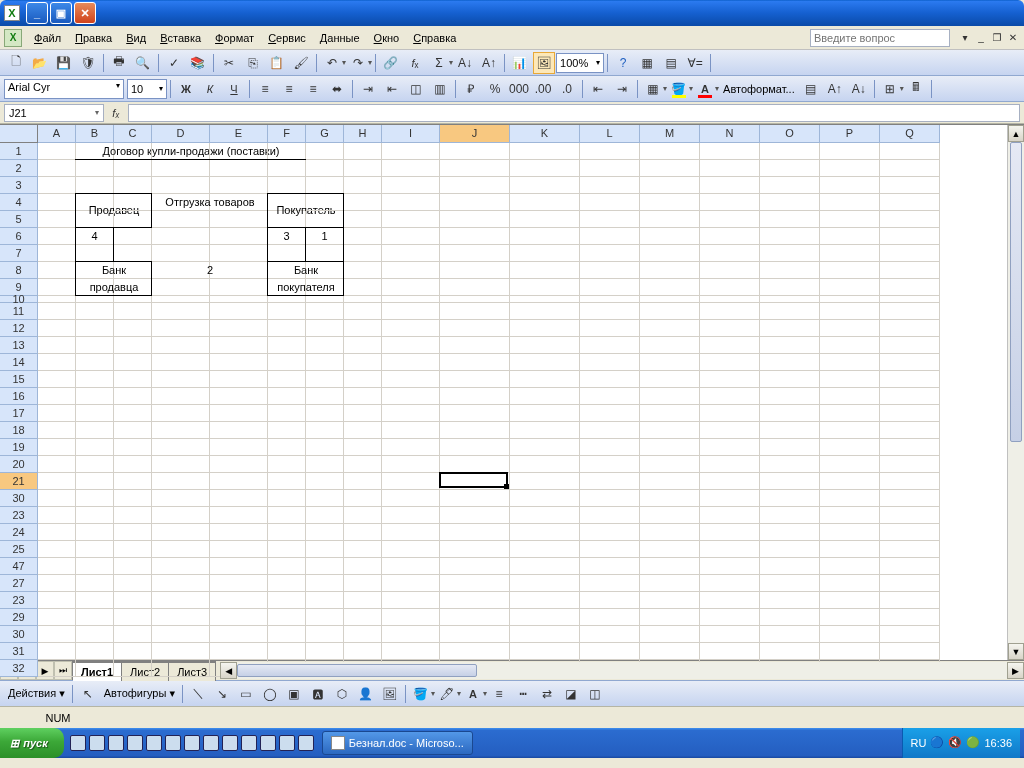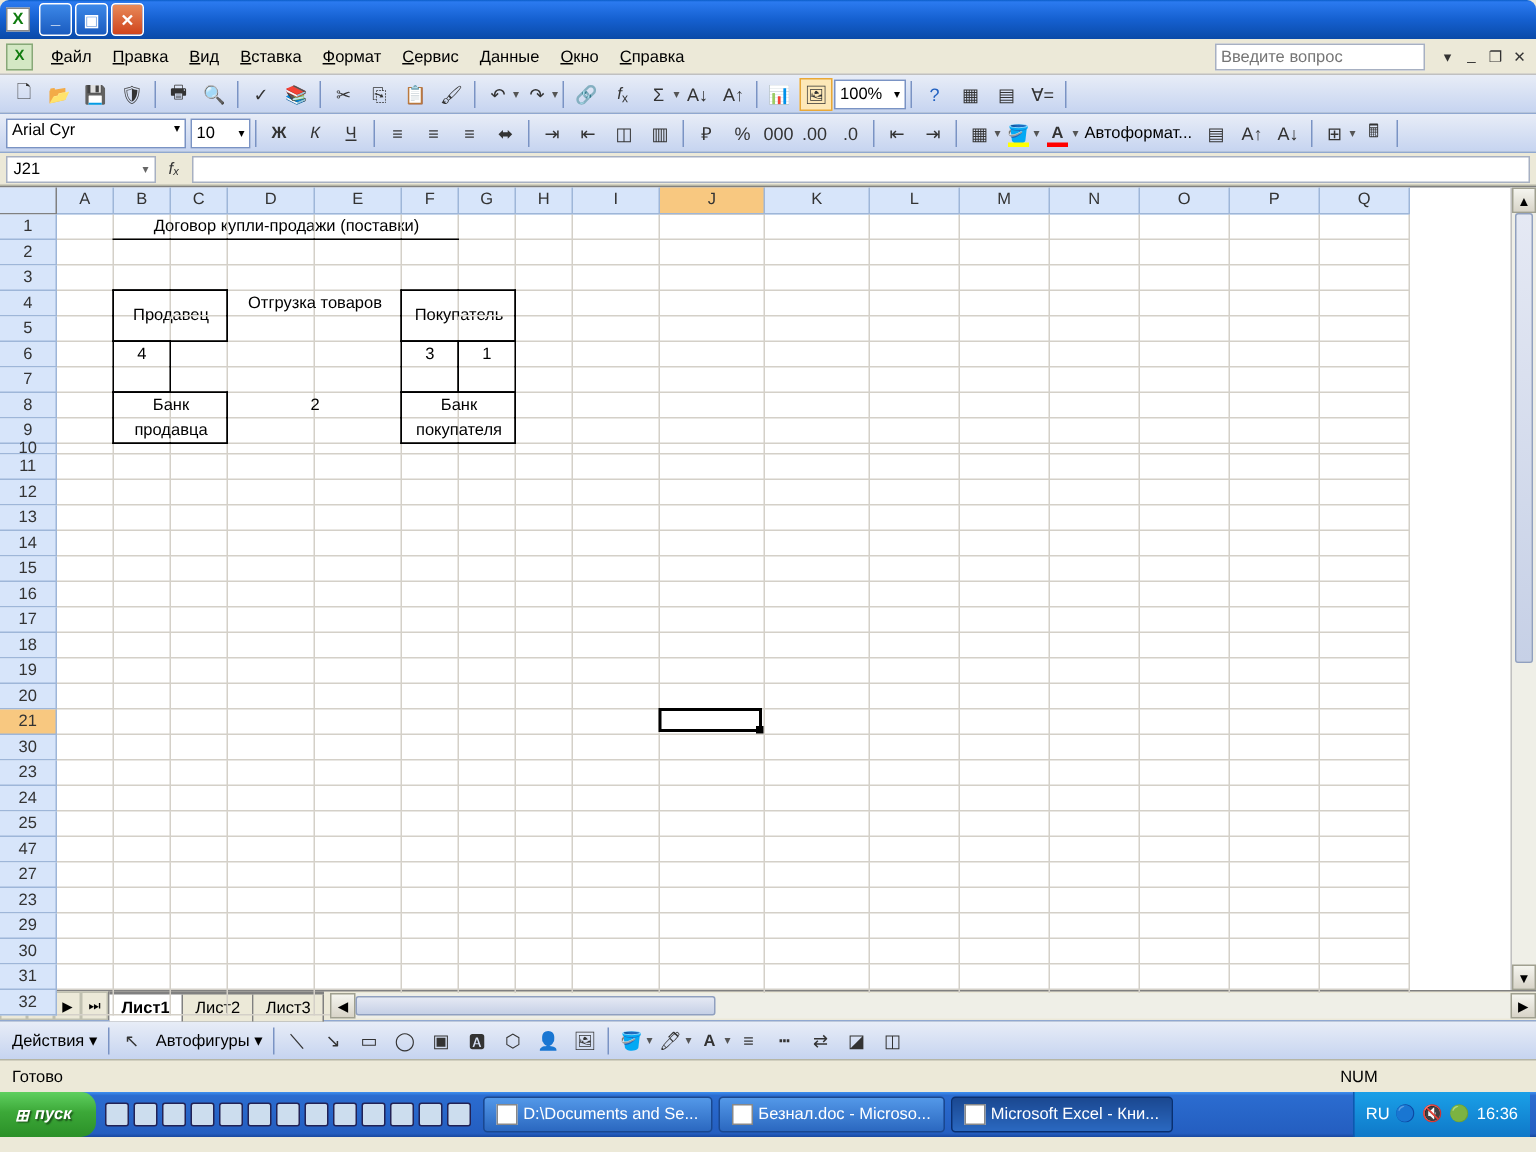--- a/index.html
+++ b/index.html
@@ -997,21 +997,20 @@
     </div>
     <span class="tdrop">▾</span>
   <div class="tbtn">≡</div>
   <div class="tbtn">┅</div>
   <div class="tbtn">⇄</div>
   <div class="tbtn">◪</div>
   <div class="tbtn">◫</div>
 </div>
 
 <div class="statusbar">
-  <div class="ready">Готово</div>
   <div class="num">NUM</div>
   <div style="width:60px"></div>
 </div>
 
 <div class="taskbar">
   <div class="startbtn">
     <span style="margin-right:4px;">⊞</span>
       <span>пуск</span>
   </div>
   <div class="qlaunch">
@@ -1025,29 +1024,21 @@
     <div class="qli"></div>
     <div class="qli"></div>
     <div class="qli"></div>
     <div class="qli"></div>
     <div class="qli"></div>
     <div class="qli"></div>
   </div>
   <div id="tasks" style="display:flex;">
       <div class="tbtask">
         <div class="ico"></div>
-        <span>D:\Documents and Se...</span>
-      </div>
-      <div class="tbtask">
-        <div class="ico"></div>
         <span>Безнал.doc - Microso...</span>
-      </div>
-      <div class="tbtask active">
-        <div class="ico"></div>
-        <span>Microsoft Excel - Кни...</span>
       </div>
     </div>
   <div class="tray">
     <span>RU</span>
     <span class="tico">🔵</span>
     <span class="tico">🔇</span>
     <span class="tico">🟢</span>
     <span>16:36</span>
   </div>
 </div>

